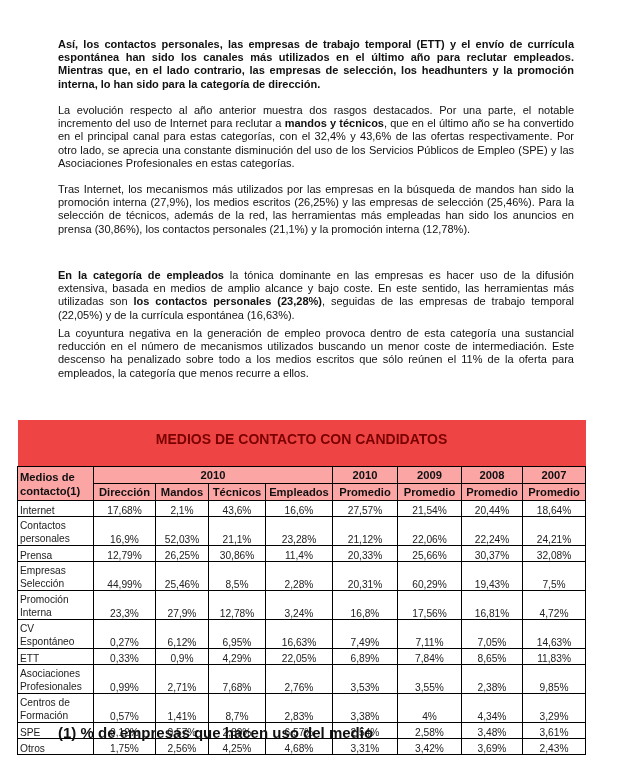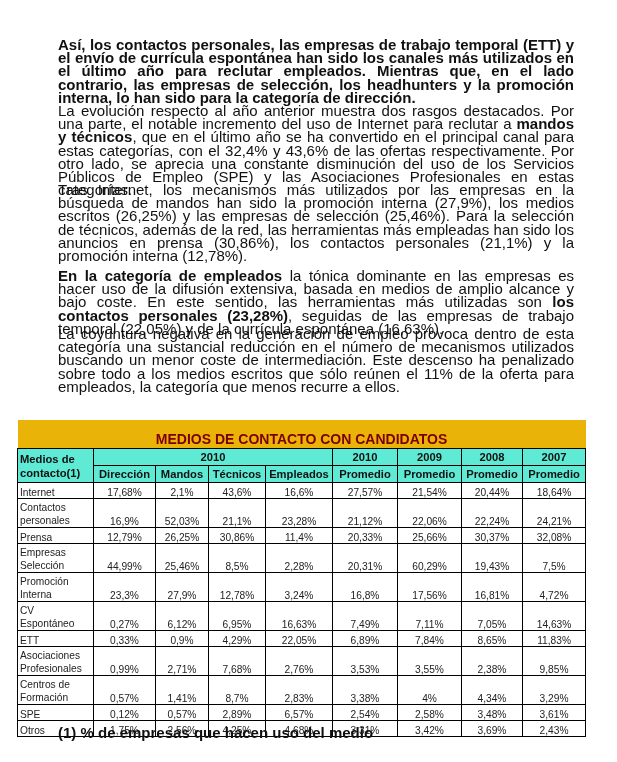--- a/index.html
+++ b/index.html
@@ -1,34 +1,34 @@
 <!DOCTYPE html>
 <html><head>
 <meta charset="utf-8">
 <style>
   html, body { margin: 0; padding: 0; background: #ffffff; }
   body { width: 617px; height: 762px; position: relative; overflow: hidden;
          font-family: "Liberation Sans", sans-serif; color: #111; }
-  .text-block { position: absolute; left: 58px; width: 516px; font-size: 15px; line-height: 13.2px;
+  .text-block { position: absolute; left: 58px; width: 516px; font-size: 11px; line-height: 13.2px;
                 text-align: justify; }
   .p { margin: 0; }
   .p1 { top: 38px; font-weight: bold; }
   .p2 { top: 104px; }
   .p3 { top: 183px; }
   .p4 { top: 269px; }
   .p5 { top: 327px; }
   b { font-weight: bold; }
 
   .tbl-wrap { position: absolute; left: 17px; top: 420px; width: 568px; }
   table { border-collapse: collapse; width: 568px; table-layout: fixed; font-size: 10.2px; }
   td, th { border: 1px solid #000; padding: 0 2px; }
-  .title-row td { background: #eab308; color: #7a0000; font-weight: bold; font-size: 14px;
-                  text-align: center; height: 27px; vertical-align: bottom; padding-bottom: 1px;
+  .title-row td { background: #ef4444; color: #7a0000; font-weight: bold; font-size: 14px;
+                  text-align: center; height: 27px; vertical-align: bottom; padding-bottom: 19px;
                   border-top: none; border-left: none; border-right: none; }
-  .hdr td { background: #5eead4; font-weight: bold; font-size: 11.2px; text-align: center; height: 16px; }
+  .hdr td { background: #fca5a5; font-weight: bold; font-size: 11.2px; text-align: center; height: 16px; }
   .hdr td.rowlabel { text-align: left; vertical-align: middle; line-height: 14px; }
   .row td { text-align: center; vertical-align: bottom; height: 15px; color: #222; }
   .row td.lbl { text-align: left; }
   .row.tall td { height: 28px; }
   .row.tall td.lbl { line-height: 13px; }
   .footnote { position: absolute; left: 58px; top: 724px; font-size: 15px; font-weight: bold; }
 </style>
 </head>
 <body>
 

